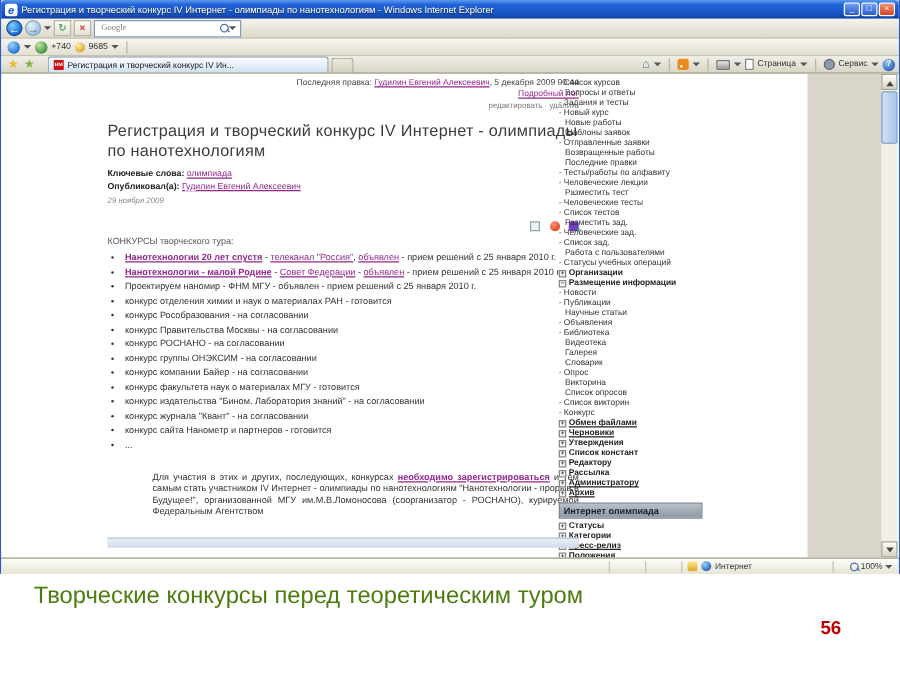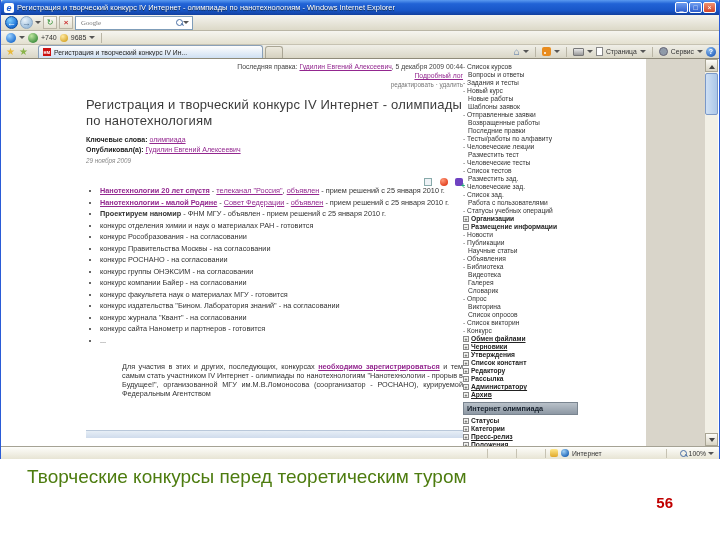--- a/index.html
+++ b/index.html
@@ -72,39 +72,39 @@
   .sbtn.down .tri{top:4px;border-top:4px solid #444;}
   .thumb{position:absolute;left:0;top:14px;width:13px;height:42px;background:linear-gradient(90deg,#cfe0f4,#aac6e8);border:1px solid #7a98c8;box-sizing:border-box;border-radius:2px;}
 
   
   .content{position:absolute;left:85px;top:3px;width:377px;color:#333;}
   .metabox{text-align:right;font-size:6.8px;color:#444;line-height:9px;}
   .metabox .small{font-size:6.3px;color:#777;}
   a,.lnk{color:#93278f;text-decoration:underline;cursor:pointer;}
   .seg-bl{color:#93278f;font-weight:bold;text-decoration:underline;}
   .seg-l{color:#93278f;text-decoration:underline;}
-  .seg-b{font-weight:bold;color:#333;}
+  .seg-b{font-weight:normal;color:#333;}
   h1.pagetitle{font-size:13px;line-height:16px;font-weight:400;color:#3c3c3c;margin:8px 0 6px 0;letter-spacing:.2px;}
   .kwline{font-size:7px;line-height:9.5px;color:#333;}
   .kwline b{color:#222;}
   .datesmall{font-size:6.3px;color:#888;font-style:italic;margin-top:3px;}
   .iconrow{text-align:right;margin:8px 0 4px 0;height:10px;}
   .mini{display:inline-block;width:8px;height:8px;margin-left:3px;vertical-align:middle;}
   .mini.doc{background:#eef2f6;border:1px solid #8aa;box-sizing:border-box;}
   .mini.ring{border-radius:50%;background:radial-gradient(circle at 35% 30%,#ff9a7a,#e2401f 75%);}
   .mini.puzzle{background:#6f42c1;border-radius:2px;position:relative;}
   .mini.puzzle::after{content:"+";position:absolute;right:-2px;bottom:-3px;color:#2a7;font-size:7px;font-weight:bold;}
   .contests{font-size:7.2px;color:#555;margin:6px 0 4px 0;}
   ul.blist{margin:2px 0 17px 14px;padding:0;}
   ul.blist li{font-size:7.3px;line-height:9px;margin-bottom:2.5px;text-align:justify;color:#333;}
   .bodypara{font-size:7.3px;line-height:9.2px;text-align:justify;margin-top:6px;color:#333;margin-left:36px;}
   .footstrip{position:absolute;left:85px;top:371px;width:377px;height:7px;background:linear-gradient(180deg,#e7eef6,#cfdcEC);background-color:#dbe5f0;border-top:1px solid #b9c8da;}
 
   
-  .sidebar{position:absolute;left:462px;top:0px;width:115px;font-size:6.7px;line-height:8px;color:#333;}
+  .sidebar{position:absolute;left:446px;top:0px;width:115px;font-size:6.7px;line-height:8px;color:#333;}
   .sb-i,.sb-w{white-space:nowrap;overflow:hidden;}
   .sb-i::before{content:"- ";color:#555;}
   .sb-w{padding-left:5px;}
   .sb-cut{height:4px;overflow:hidden;color:#777;}
   .sb-b{font-weight:bold;color:#222;white-space:nowrap;display:flex;align-items:center;gap:2px;}
   .sb-b.u .sbtext{text-decoration:underline;}
   .plusbox{display:inline-block;width:6px;height:6px;border:1px solid #888;box-sizing:border-box;font-size:5px;line-height:4px;text-align:center;color:#444;background:#f4f4f0;flex:0 0 auto;}
   .sb-hdr{margin:3px 0 2px 0;background:linear-gradient(180deg,#b9c1c9,#8d98a4);color:#16202c;font-weight:bold;font-size:7.3px;line-height:11px;padding:0 3px;border:1px solid #7a8590;}
 
   
@@ -204,20 +204,21 @@
         <div class="kwline"><b>Ключевые слова: </b><span class="lnk">олимпиада</span></div>
         <div class="kwline"><b>Опубликовал(а): </b><span class="lnk">Гудилин Евгений Алексеевич</span></div>
         <div class="datesmall">29 ноября 2009</div>
 
         <div class="iconrow">
           <span class="mini doc"></span>
           <span class="mini ring"></span>
           <span class="mini puzzle"></span>
         </div>
 
+        <div class="contests">КОНКУРСЫ творческого тура:</div>
 
         <ul class="blist" id="bullets">
             <li><span class="seg-bl">Нанотехнологии 20 лет спустя</span><span> - </span><span class="seg-l">телеканал "Россия"</span><span>, </span><span class="seg-l">объявлен</span><span> - прием решений с 25 января 2010 г.</span></li>
             <li><span class="seg-bl">Нанотехнологии - малой Родине</span><span> - </span><span class="seg-l">Совет Федерации</span><span> - </span><span class="seg-l">объявлен</span><span> - прием решений с 25 января 2010 г.</span></li>
             <li><span class="seg-b">Проектируем наномир</span><span> - ФНМ МГУ - объявлен - прием решений с 25 января 2010 г.</span></li>
             <li><span>конкурс отделения химии и наук о материалах РАН - готовится</span></li>
             <li><span>конкурс Рособразования - на согласовании</span></li>
             <li><span>конкурс Правительства Москвы - на согласовании</span></li>
             <li><span>конкурс РОСНАНО - на согласовании</span></li>
             <li><span>конкурс группы ОНЭКСИМ - на согласовании</span></li>

